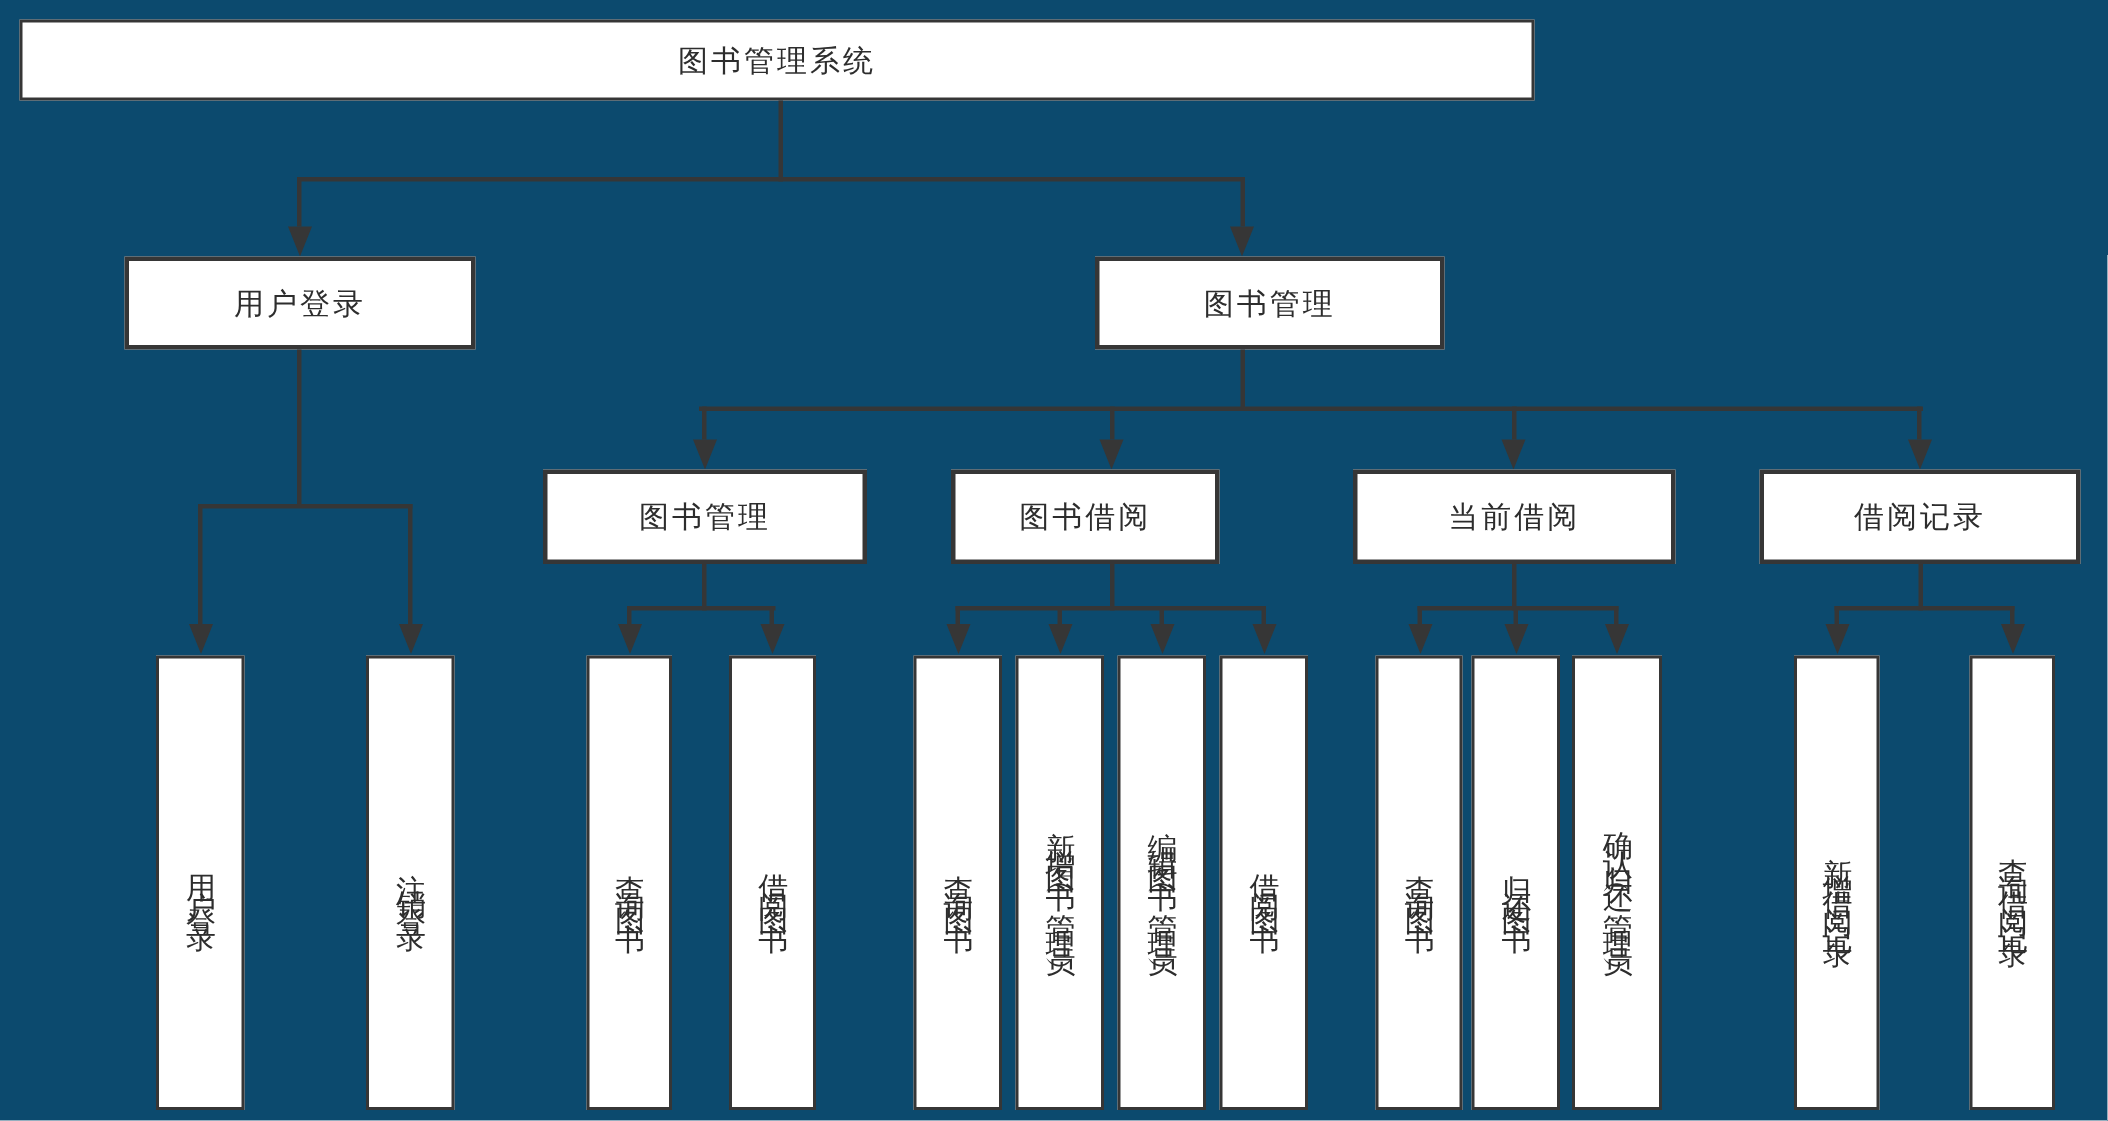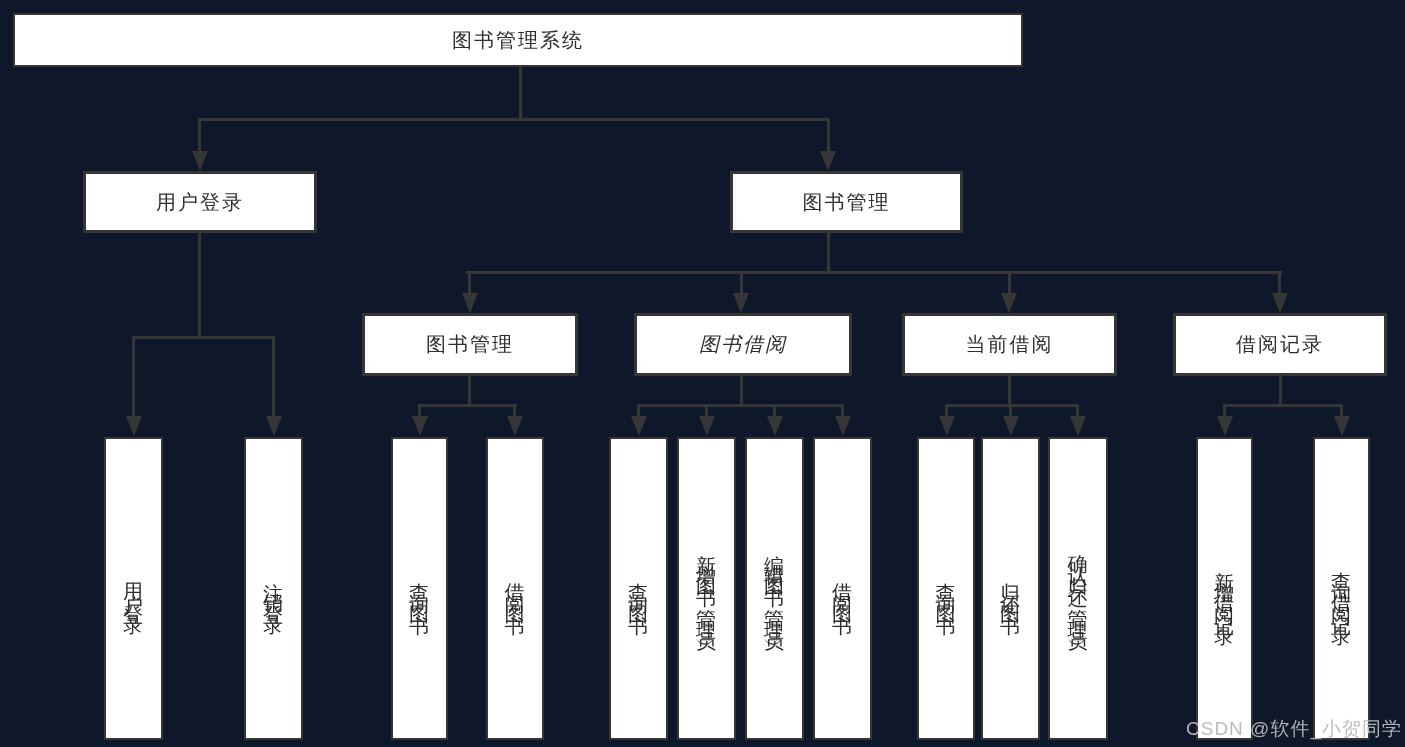--- a/index.html
+++ b/index.html
@@ -1,17 +1,17 @@
 <!DOCTYPE html>
 <html><head>
 <meta charset="utf-8">
 <style>
   html,body { margin:0; padding:0; background:#ffffff; }
   .canvas {
-    position:relative; width:1405px; height:747px; background:#0f172a;
+    position:relative; width:1405px; height:747px; background:#0c4a6e;
     font-family:"Liberation Sans","DejaVu Sans",sans-serif; overflow:hidden;
   }
   .box {
     position:absolute; box-sizing:border-box; background:#ffffff;
     border:3px solid #363636; color:#2d2d2d;
     display:flex; align-items:center; justify-content:center;
   }
   .b2 { border-width:2px; }
   .hlabel { font-size:20px; letter-spacing:2px; white-space:nowrap; }
   .vtext {
@@ -66,21 +66,21 @@
   <div class="line" style="left:740px;top:271px;width:3px;height:22px;"></div>
   <div class="arrow" style="left:733px;top:293px;"></div>
   <div class="line" style="left:1008px;top:271px;width:3px;height:22px;"></div>
   <div class="arrow" style="left:1001px;top:293px;"></div>
   <div class="line" style="left:1278px;top:271px;width:3px;height:22px;"></div>
   <div class="arrow" style="left:1272px;top:293px;"></div>
 
   <div class="box" style="left:362px;top:313px;width:216px;height:63px;">
     <span class="hlabel">图书管理</span>
   </div>
-  <div class="box" style="left:634px;top:313px;width:218px;height:63px;font-style:italic;">
+  <div class="box" style="left:634px;top:313px;width:179px;height:63px;">
     <span class="hlabel">图书借阅</span>
   </div>
   <div class="box" style="left:902px;top:313px;width:215px;height:63px;">
     <span class="hlabel">当前借阅</span>
   </div>
   <div class="box" style="left:1173px;top:313px;width:214px;height:63px;">
     <span class="hlabel">借阅记录</span>
   </div>
 
   <div class="line" style="left:468px;top:376px;width:3px;height:31px;"></div>
@@ -154,15 +154,14 @@
     <span class="vtext">确认归还（管理员）</span>
   </div>
 
   <div class="box b2" style="left:1196px;top:437px;width:57px;height:303px;">
     <span class="vtext">新增借阅记录</span>
   </div>
   <div class="box b2" style="left:1313px;top:437px;width:57px;height:303px;">
     <span class="vtext">查询借阅记录</span>
   </div>
 
-  <div class="watermark">CSDN @软件_小贺同学</div>
 
 </div>
 
 </body></html>

